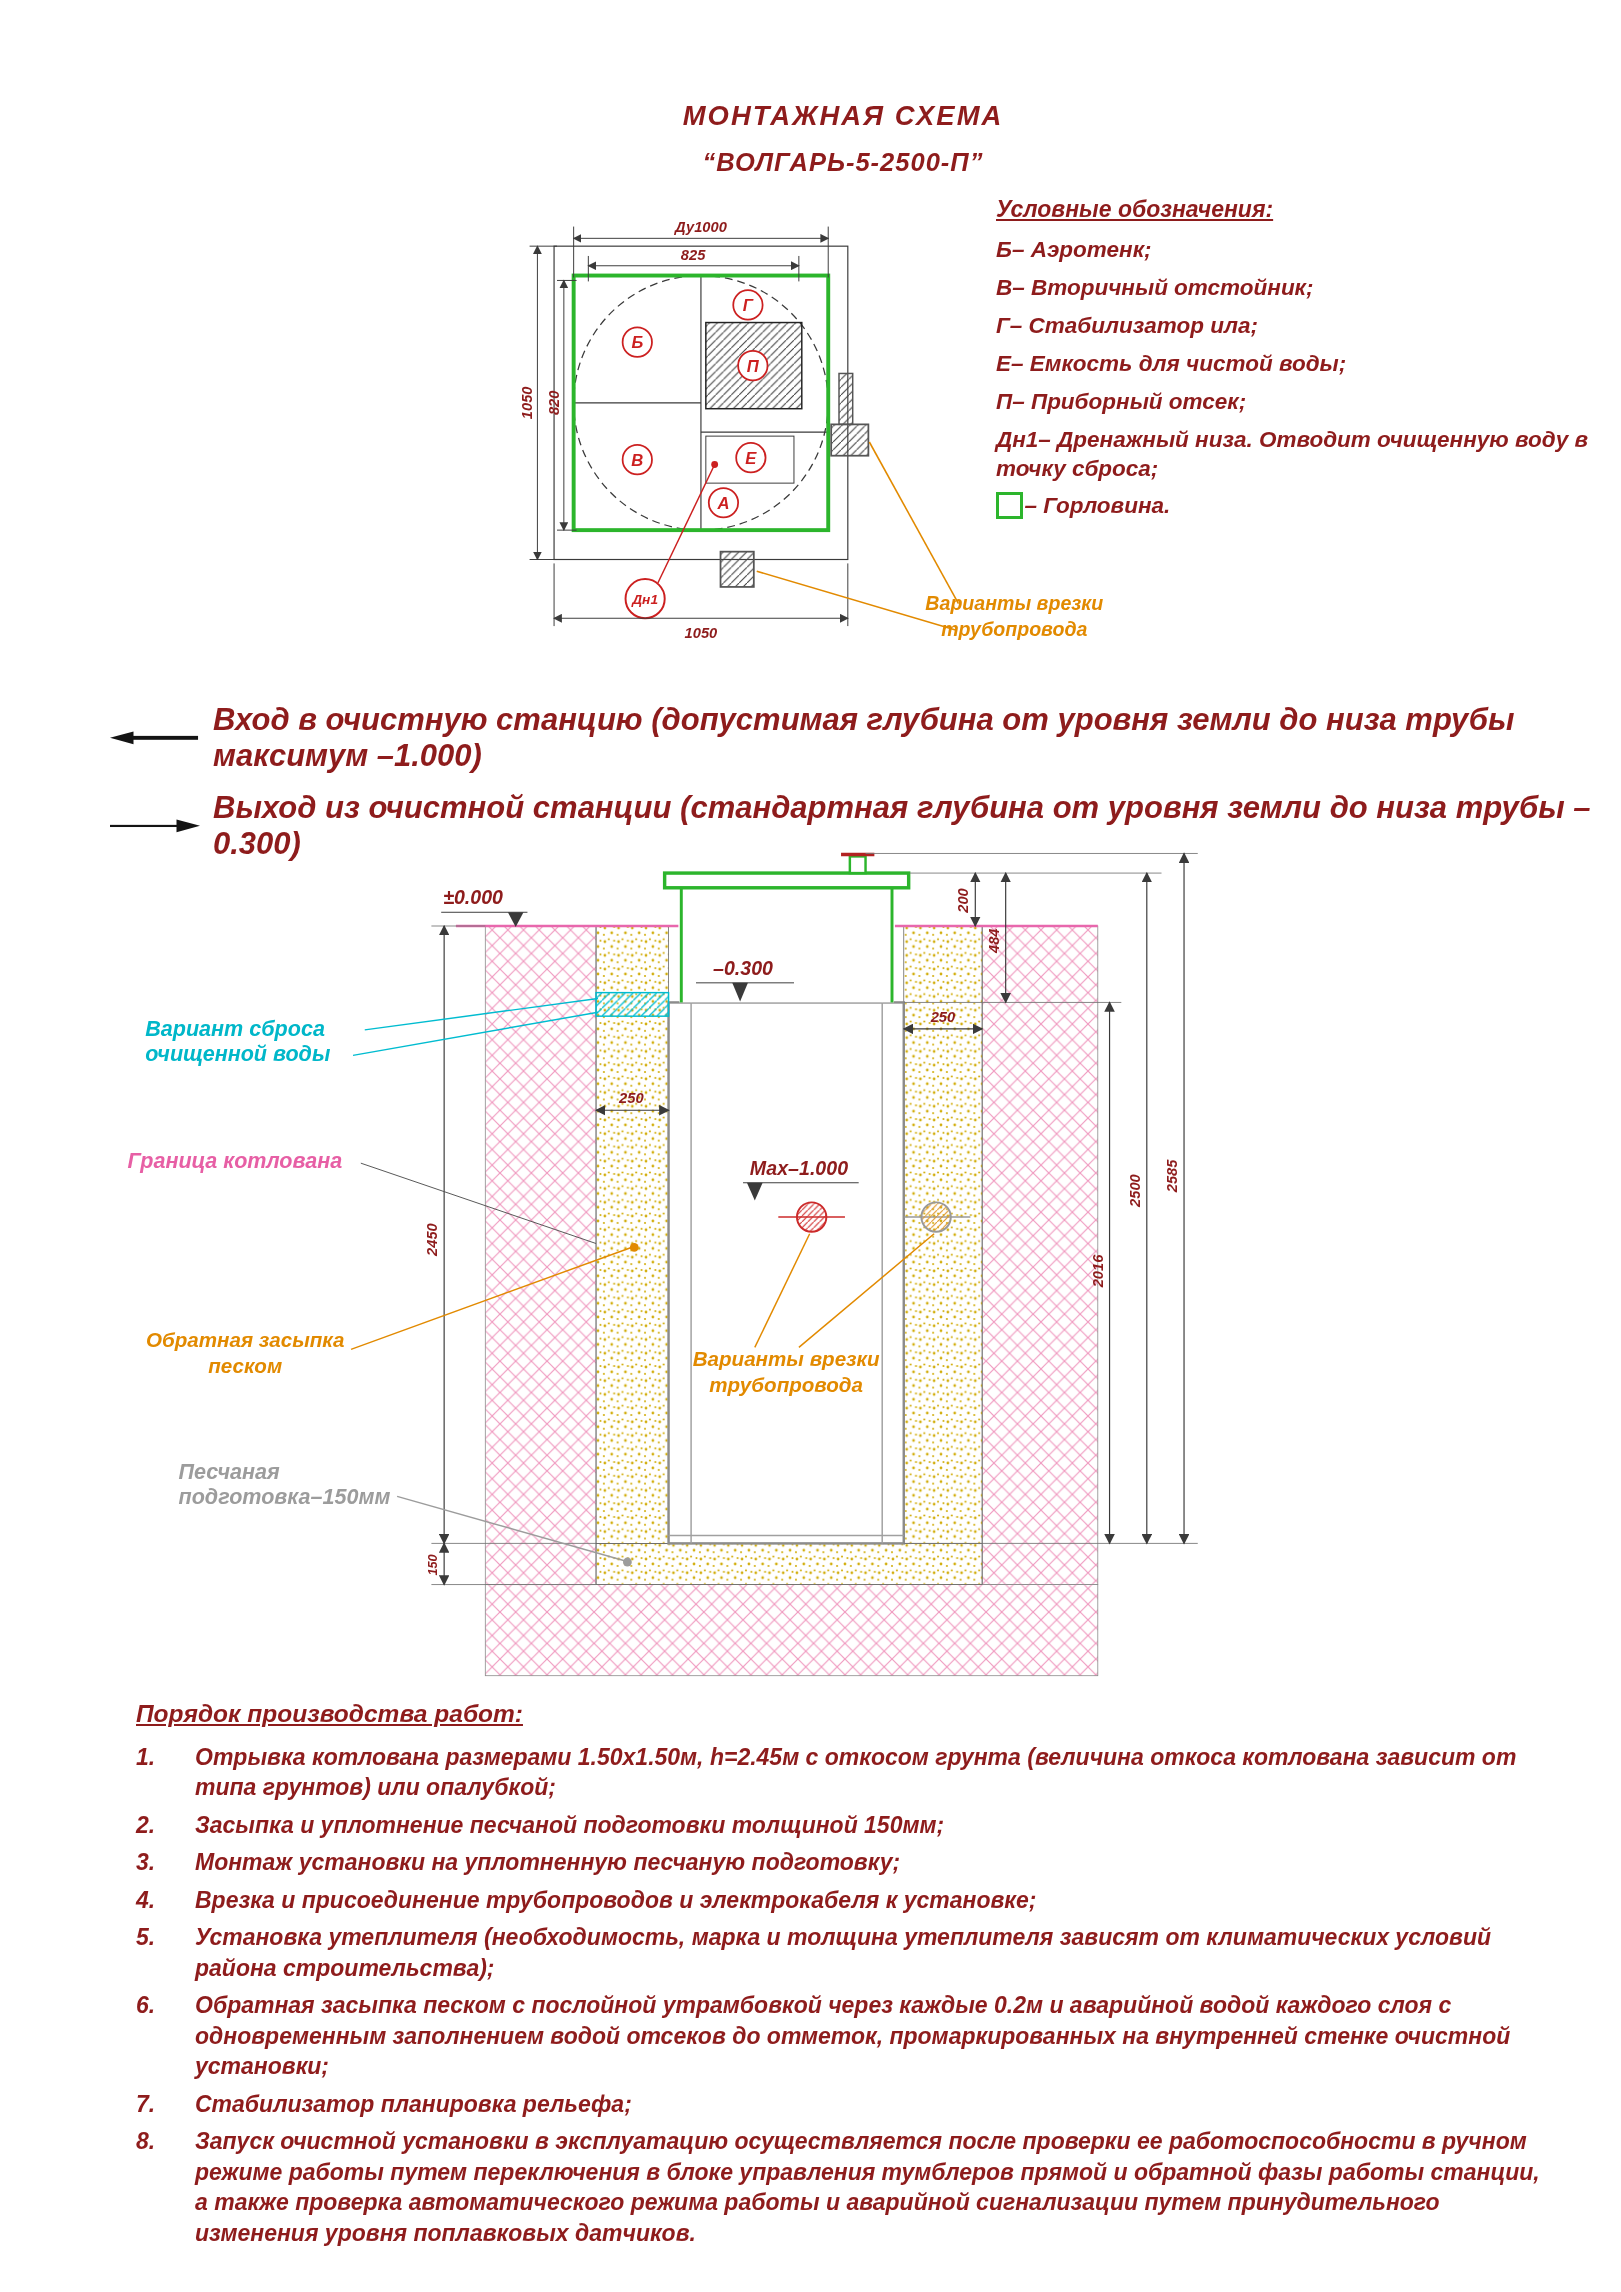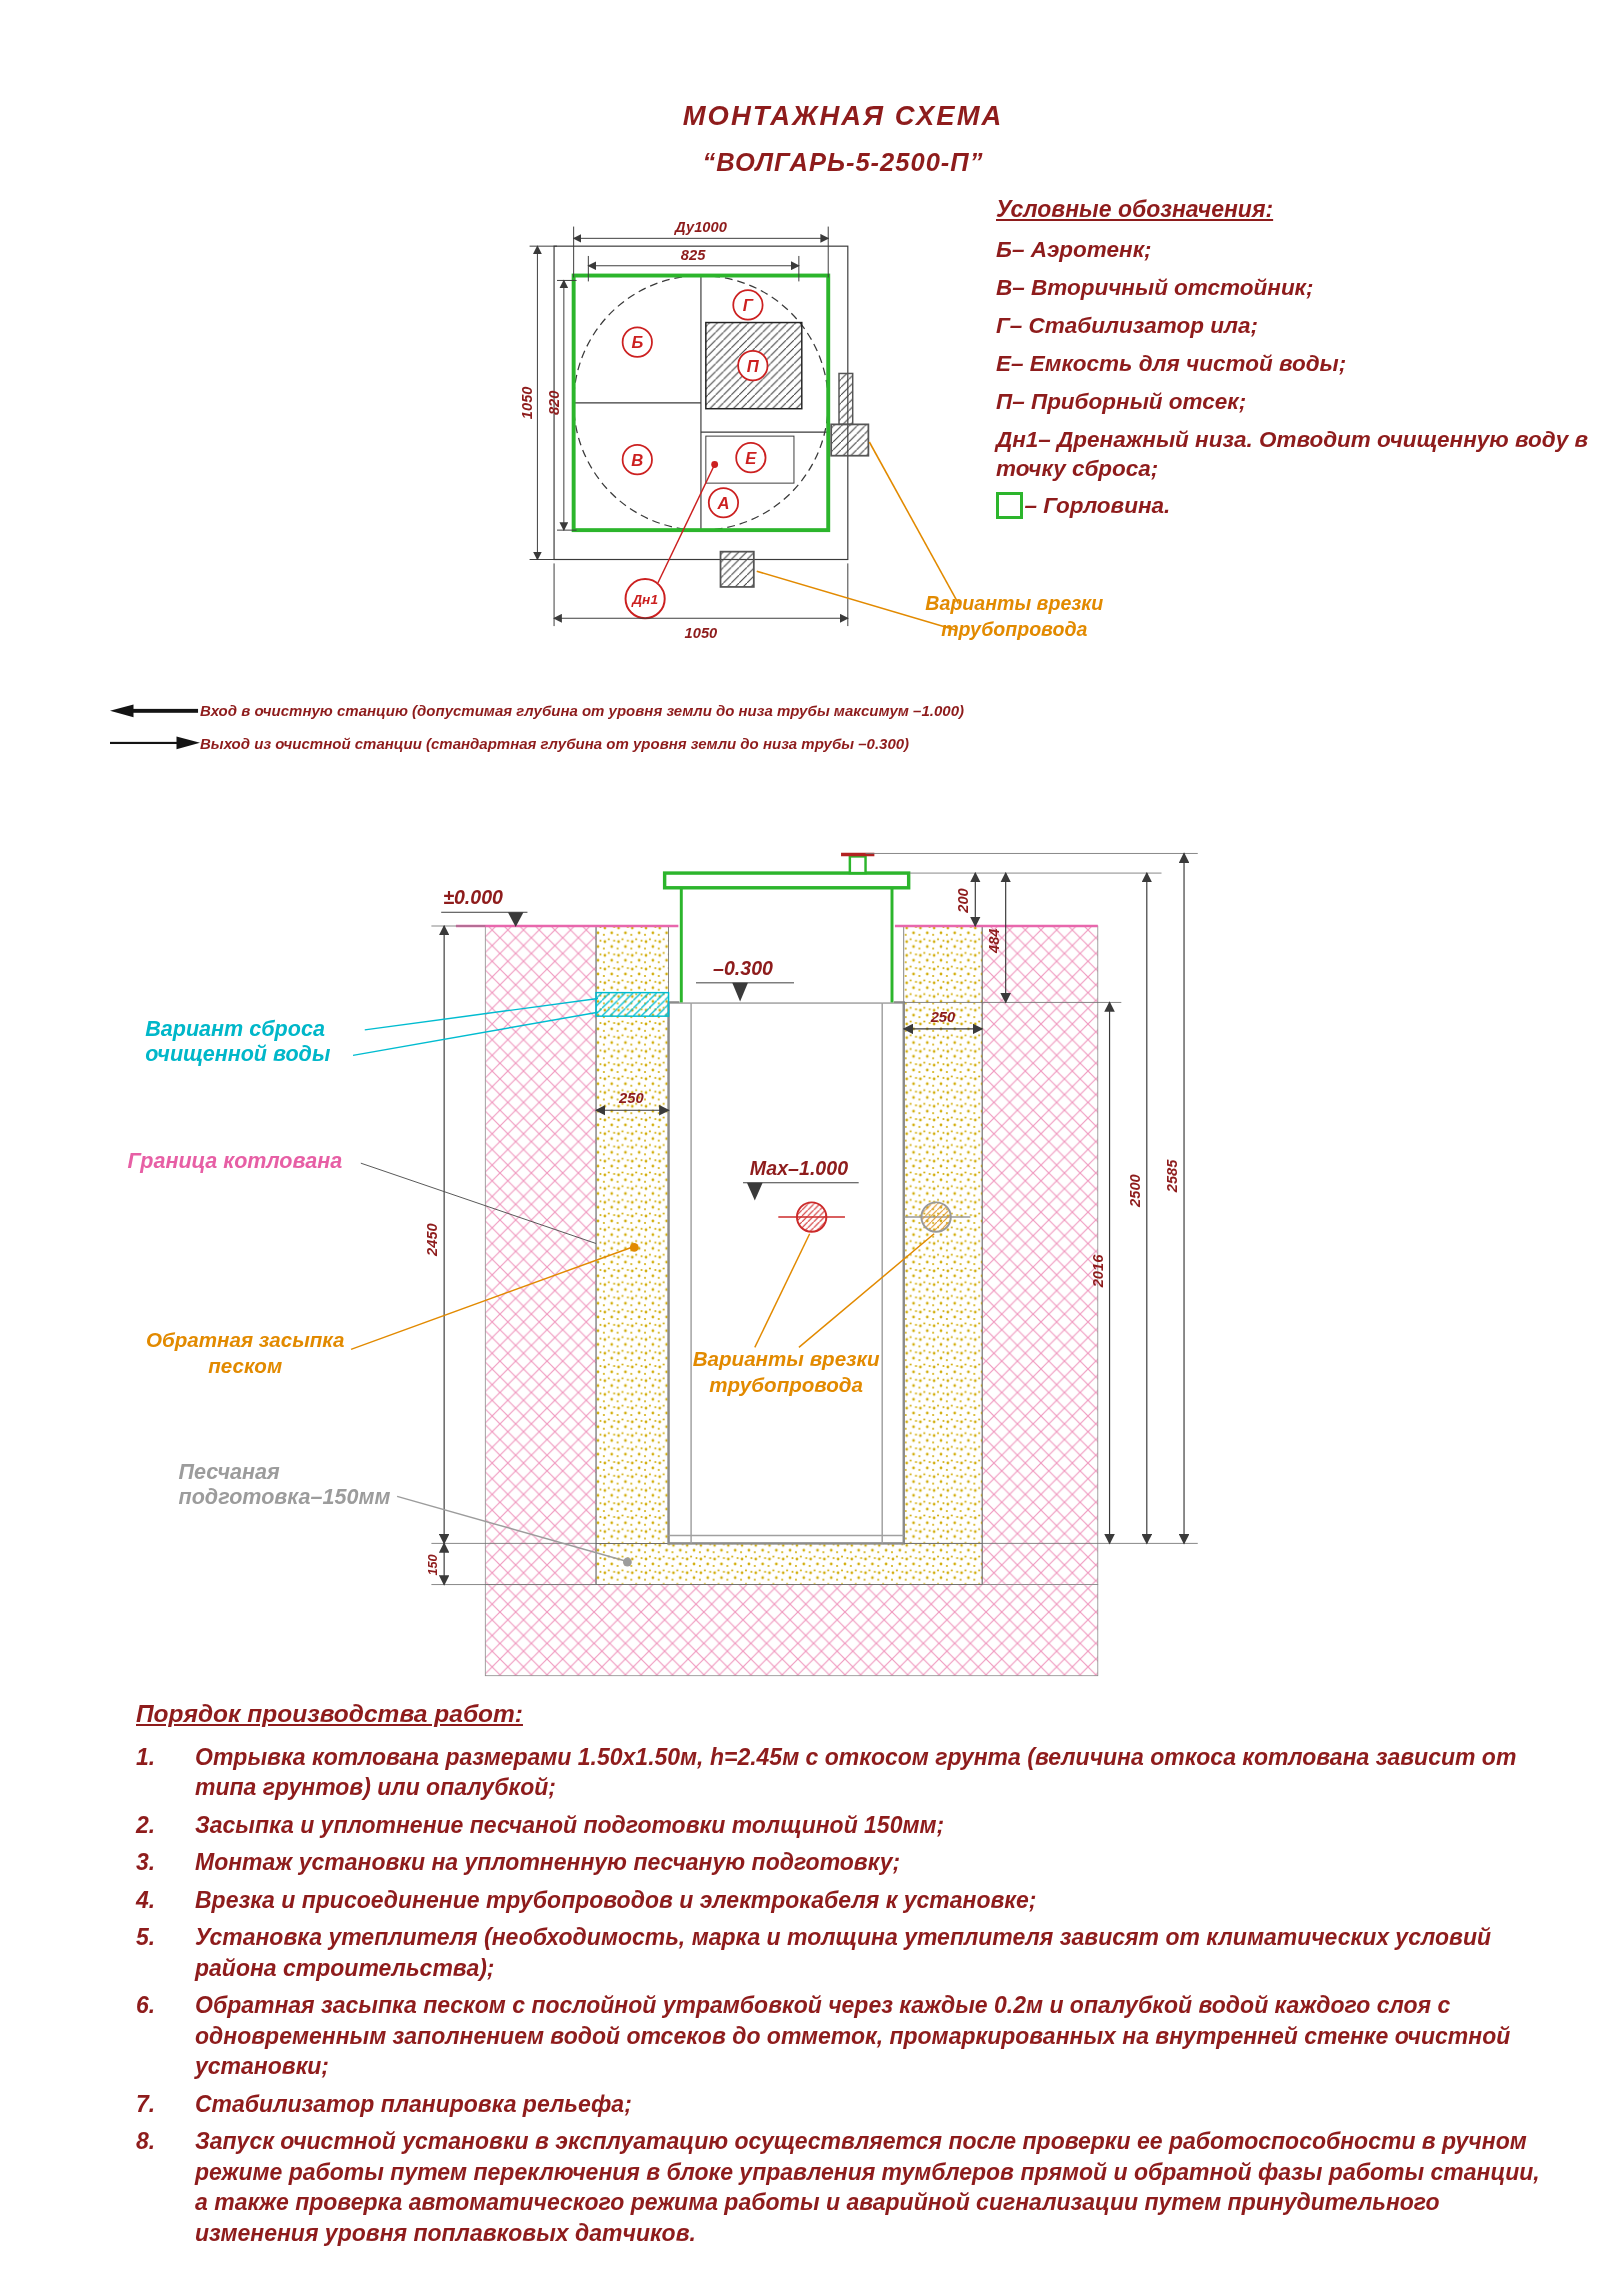--- a/index.html
+++ b/index.html
@@ -16,21 +16,21 @@
 
   
   .legend { position:absolute; left:996px; top:180px; width:598px; font-weight:bold; }
   .legend-title { font-size:23px; text-decoration:underline; margin-bottom:11.8px; }
   .legend-item { font-size:22.5px; line-height:1.3; margin-bottom:8.8px; }
   .legend-gorlovina { display:flex; align-items:center; gap:2px; font-size:22.5px; margin-top:2px; }
   .swatch { width:26.5px; height:26.5px; border:3.9px solid #2cb52c; background:#fff; flex:0 0 auto; }
 
   
   .flow-notes { position:absolute; left:110px; top:686px; width:1490px; font-weight:bold; }
-  .flow-row { display:flex; align-items:center; gap:0; margin-bottom:15.7px; font-size:15px; }
+  .flow-row { display:flex; align-items:center; gap:13px; margin-bottom:15.7px; font-size:31px; }
   .flow-arrow svg { display:block; }
 
   
   #plan-svg { position:absolute; left:502px; top:191px; }
   #section-svg { position:absolute; left:108px; top:812px; }
 
   .st { font-family:"Liberation Sans", sans-serif; font-style:italic; font-weight:bold; }
   .dimtext { font-size:15px; fill:#8e1c1c; }
   .dimtext-sm { font-size:13px; fill:#8e1c1c; }
   .comp { font-size:17px; fill:#cc2020; }
@@ -326,21 +326,21 @@
     <div class="wo-row">
       <span>4.</span>
       <span>Врезка и присоединение трубопроводов и электрокабеля к установке;</span>
     </div>
     <div class="wo-row">
       <span>5.</span>
       <span>Установка утеплителя (необходимость, марка и толщина утеплителя зависят от климатических условий района строительства);</span>
     </div>
     <div class="wo-row">
       <span>6.</span>
-      <span>Обратная засыпка песком с послойной утрамбовкой через каждые 0.2м и опалубкой водой каждого слоя с одновременным заполнением водой отсеков до отметок, промаркированных на внутренней стенке очистной установки;</span>
+      <span>Обратная засыпка песком с послойной утрамбовкой через каждые 0.2м и аварийной водой каждого слоя с одновременным заполнением водой отсеков до отметок, промаркированных на внутренней стенке очистной установки;</span>
     </div>
     <div class="wo-row">
       <span>7.</span>
       <span>Стабилизатор планировка рельефа;</span>
     </div>
     <div class="wo-row">
       <span>8.</span>
       <span>Запуск очистной установки в эксплуатацию осуществляется после проверки ее работоспособности в ручном режиме работы путем переключения в блоке управления тумблеров прямой и обратной фазы работы станции, а также проверка автоматического режима работы и аварийной сигнализации путем принудительного изменения уровня поплавковых датчиков.</span>
     </div>
   </div>

